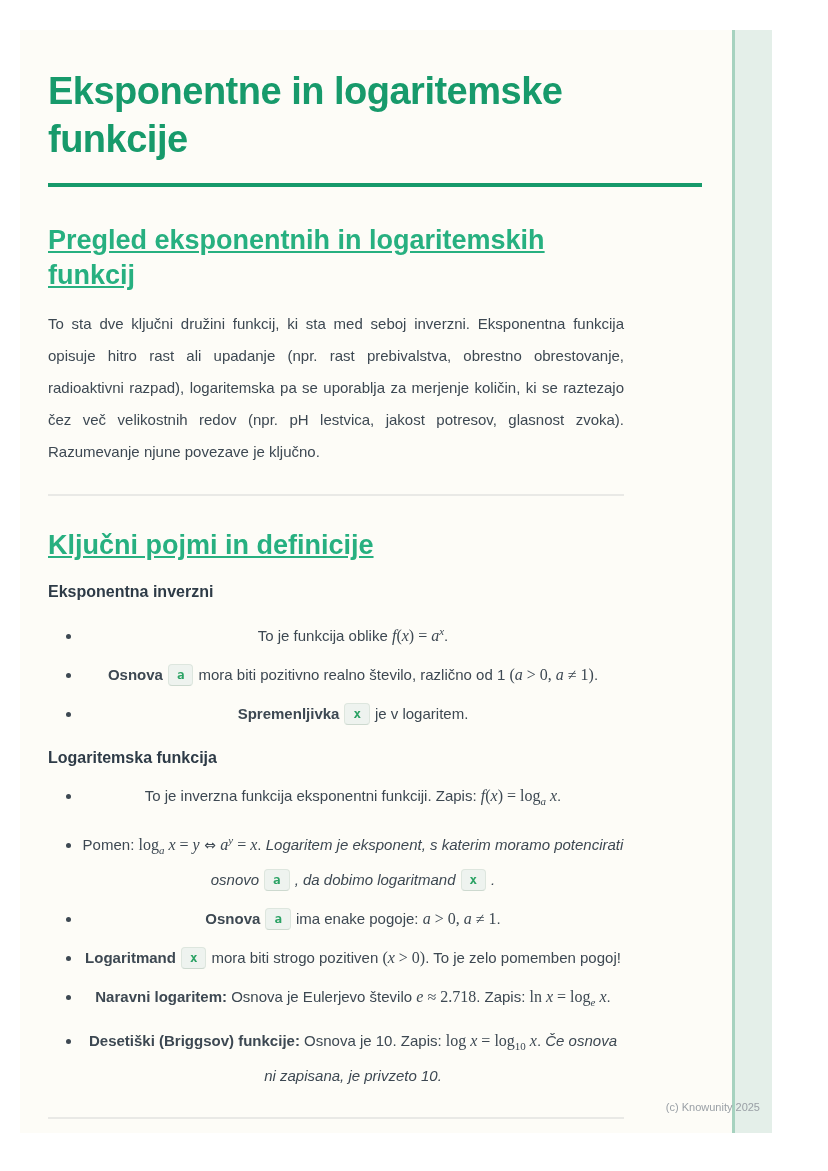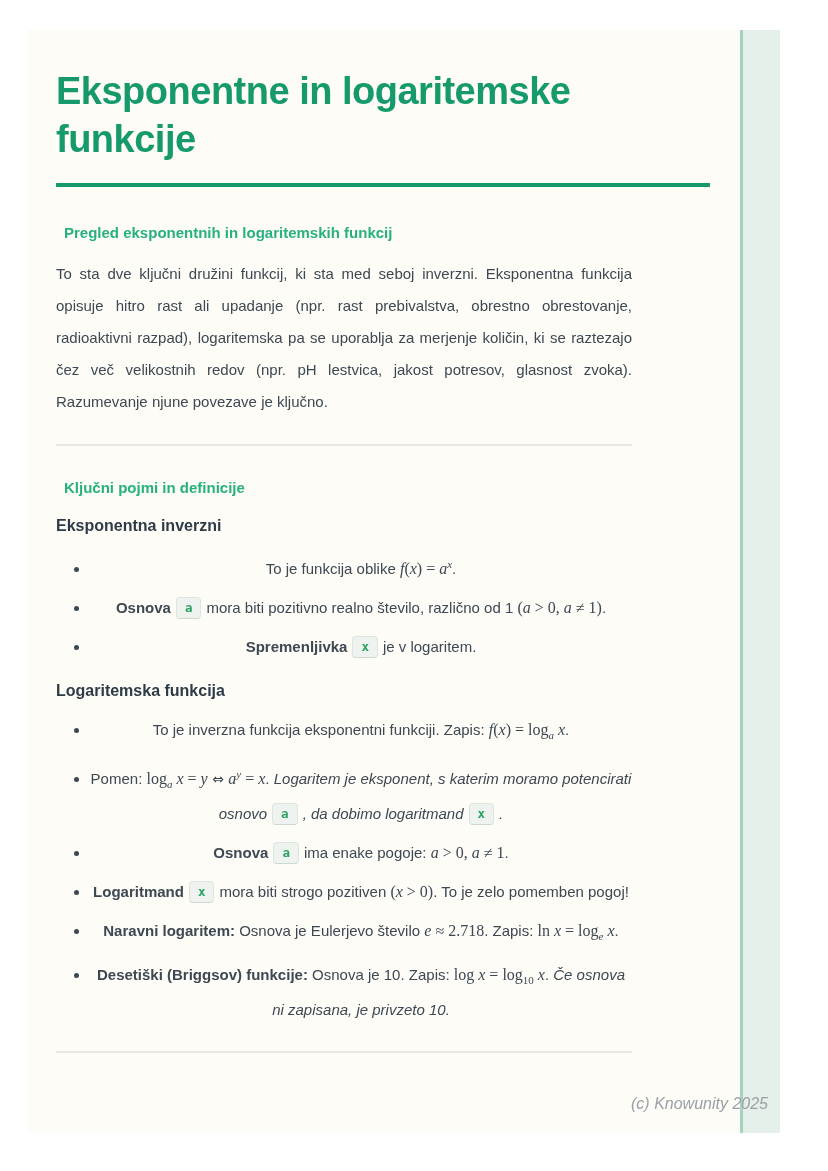--- a/index.html
+++ b/index.html
@@ -19,21 +19,21 @@
   html,body{margin:0;padding:0;}
   body{
     width:828px;height:1171px;
     background:#ffffff;
     font-family:"Liberation Sans",sans-serif;
     color:var(--body-text);
     position:relative;
     overflow:hidden;
   }
   .card{
-    position:absolute;left:28px;top:30px;
+    position:absolute;left:20px;top:30px;
     width:752px;height:1103px;
     background:var(--card-bg);
     overflow:hidden;
   }
   .stripe{
     position:absolute;top:0;right:0;
     width:40px;height:100%;
     background:var(--stripe-bg);
     border-left:3px solid var(--stripe-edge);
     z-index:1;
@@ -48,23 +48,24 @@
     font-size:38px;line-height:1.25;font-weight:700;
     letter-spacing:-0.5px;
     color:var(--accent-dark);
   }
   .title-rule{
     height:4px;width:654px;
     background:var(--accent-dark);
     margin:0 0 36px 0;
   }
   h2.section-heading{
-    margin:0 0 15px 8px;
-    font-size:15px;line-height:1.3;font-weight:700;
+    margin:0 0 15px 0;
+    font-size:27px;line-height:1.3;font-weight:700;
     color:var(--accent);
+    text-decoration:underline;
   }
   p.body-paragraph{
     margin:0;
     font-size:15px;line-height:32px;
     text-align:justify;
   }
   hr.section-divider{
     border:0;border-top:2px solid var(--divider);
     margin:26px 0 32px 0;
     width:576px;
@@ -105,24 +106,23 @@
     font-family:"DejaVu Sans Mono",monospace;
     font-weight:700;
     font-size:12.5px;
     line-height:20px;
     color:var(--badge-text);
     vertical-align:1px;
   }
   .footer-note{
     position:absolute;
     right:12px;bottom:20px;
-    font-size:16px;
+    font-size:11px;
     color:var(--footer-text);
     z-index:2;
-    font-style:italic;
   }
 </style>
 </head>
 <body>
 
 <div class="card">
   <div class="stripe"></div>
 
   <div class="content">
     <h1 class="page-title">Eksponentne in logaritemske funkcije</h1>

